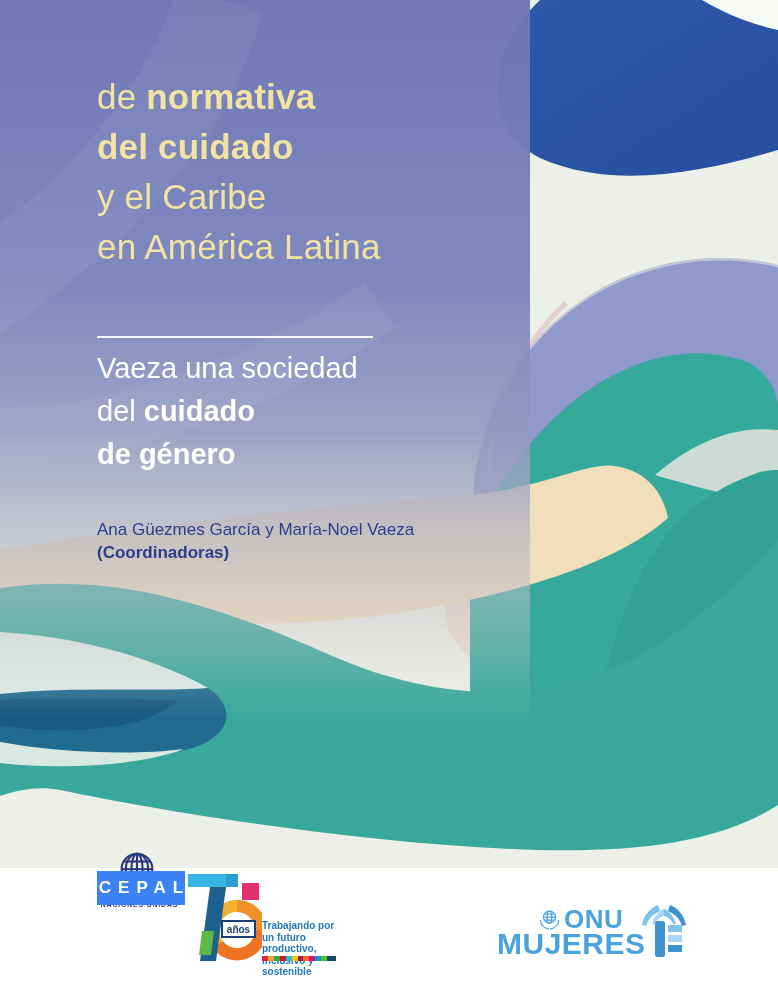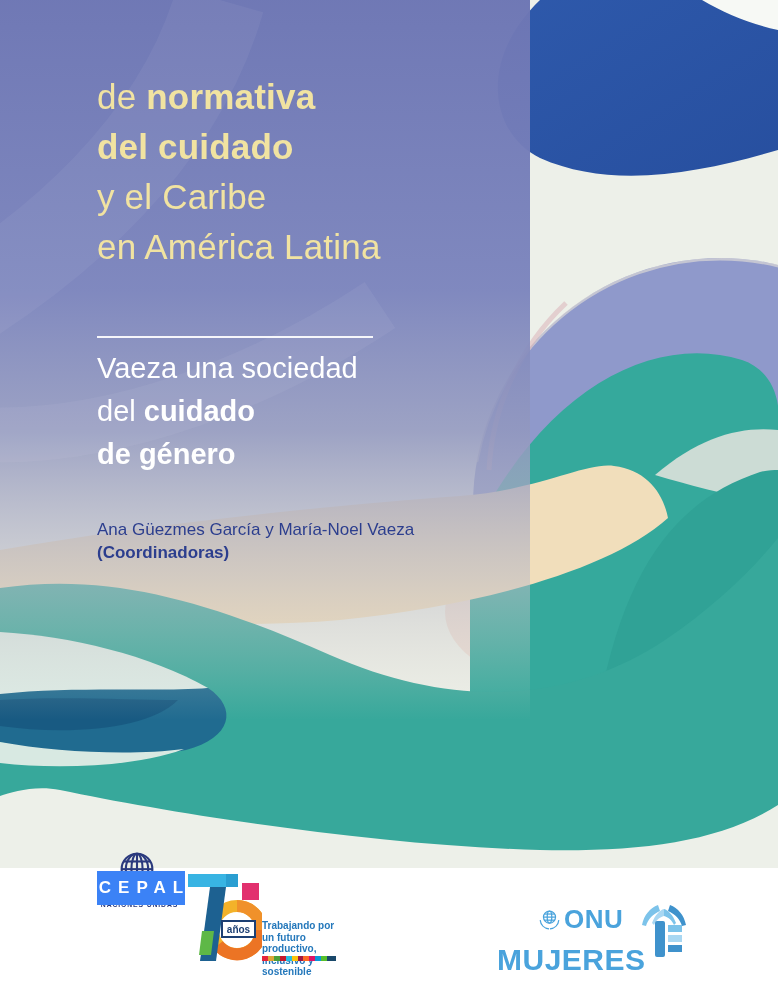--- a/index.html
+++ b/index.html
@@ -51,21 +51,21 @@
     left:262px;top:956px;width:74px;height:5px;
     background:linear-gradient(90deg,
       #e5243b 0 8%,#dda63a 8% 16%,#4c9f38 16% 24%,#c5192d 24% 32%,
       #26bde2 32% 40%,#fcc30b 40% 48%,#a21942 48% 56%,#fd6925 56% 64%,
       #dd1367 64% 72%,#0a97d9 72% 80%,#56c02b 80% 88%,#19486a 88% 100%);
   }
   
   .onu{left:497px;top:902px;width:200px;height:60px;color:#4aa3dc;}
   .onu-row1{position:absolute;left:41px;top:2px;display:flex;align-items:center;gap:3px;}
   .onu-row1 .onu-word{font-size:26px;font-weight:700;letter-spacing:.5px;}
-  .onu-word2{position:absolute;left:0px;top:25px;font-size:30px;font-weight:700;letter-spacing:.5px;margin-top:16px;}
+  .onu-word2{position:absolute;left:0px;top:25px;font-size:30px;font-weight:700;letter-spacing:.5px;}
   .onu-icon{position:absolute;left:143px;top:1px;width:48px;height:56px;}
 </style>
 </head>
 <body>
 
 <div class="cover">
 
   <svg class="art" viewBox="0 0 778 1000" aria-hidden="true">
     <defs>
       <linearGradient id="overlayGrad" x1="0" y1="0" x2="0" y2="1">

